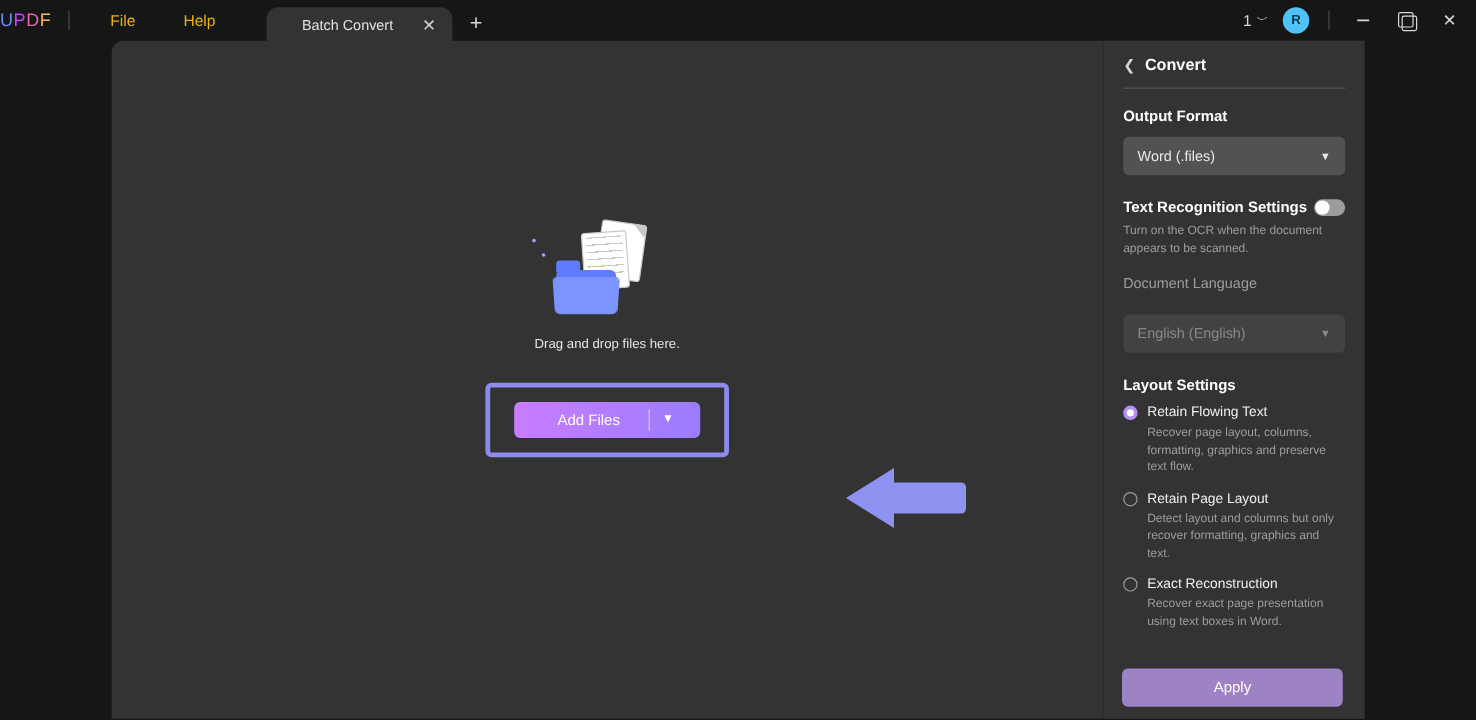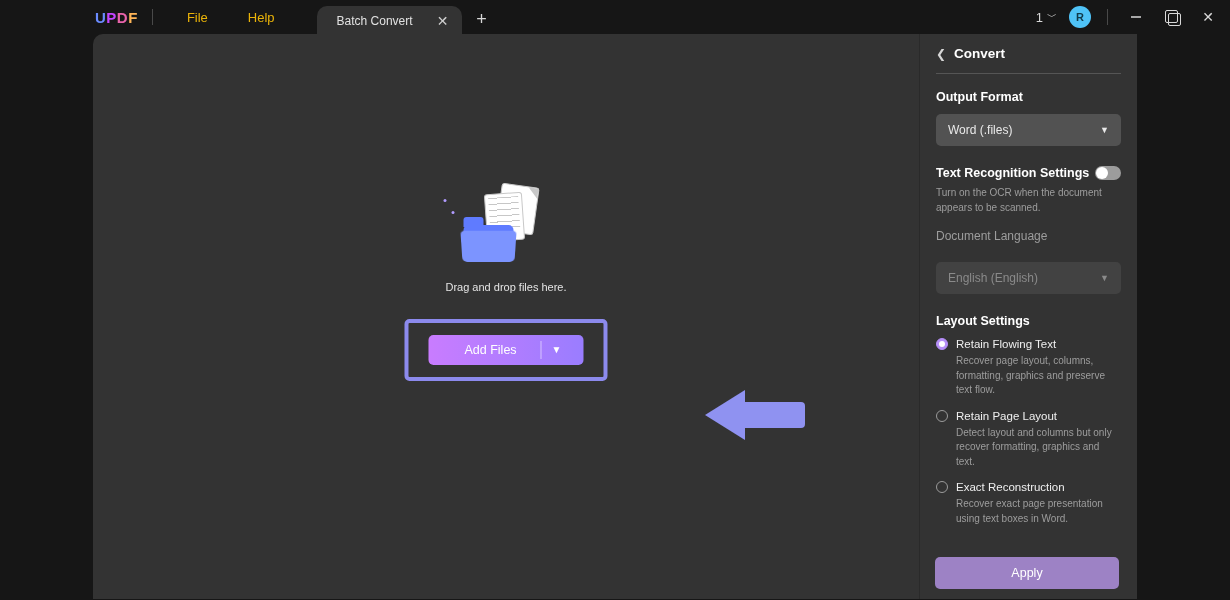--- a/index.html
+++ b/index.html
@@ -12,41 +12,40 @@
       overflow: hidden;
       font-size: 13px;
     }
     .chrome {
       height: 34px;
       display: flex;
       align-items: center;
       padding: 0 10px 0 0;
     }
     .logo {
-      margin-left: 95px;
-      font-weight: 700;
+      font-weight: 400;
       font-size: 15px;
       letter-spacing: 0.5px;
     }
     .logo .u { color: #6a8bff; }
     .logo .p { color: #c544ff; }
     .logo .d { color: #e863aa; }
     .logo .f { color: #ffb557; }
     .divider {
       width: 1px; height: 16px; background: #494949; margin: 0 14px;
     }
     .menu-item { color: #eab308; font-size: 13px; margin: 0 20px; cursor: pointer; }
     .tab {
       margin-left: 22px;
       background: #333333;
       border-radius: 10px 10px 0 0;
       height: 30px;
       display: flex;
       align-items: center;
-      padding: 0 14px 0 20px;
+      padding: 0 14px 0 30px;
       gap: 24px;
       position: relative;
       top: 4px;
     }
     .tab-title { color: #e2e2e2; font-size: 12px; }
     .tab-x { color: #cfcfcf; font-size: 14px; line-height: 1; cursor: pointer; }
     .tab-plus {
       color: #d7d7d7; font-size: 18px; margin-left: 14px; cursor: pointer;
       position: relative; top: 2px;
     }

